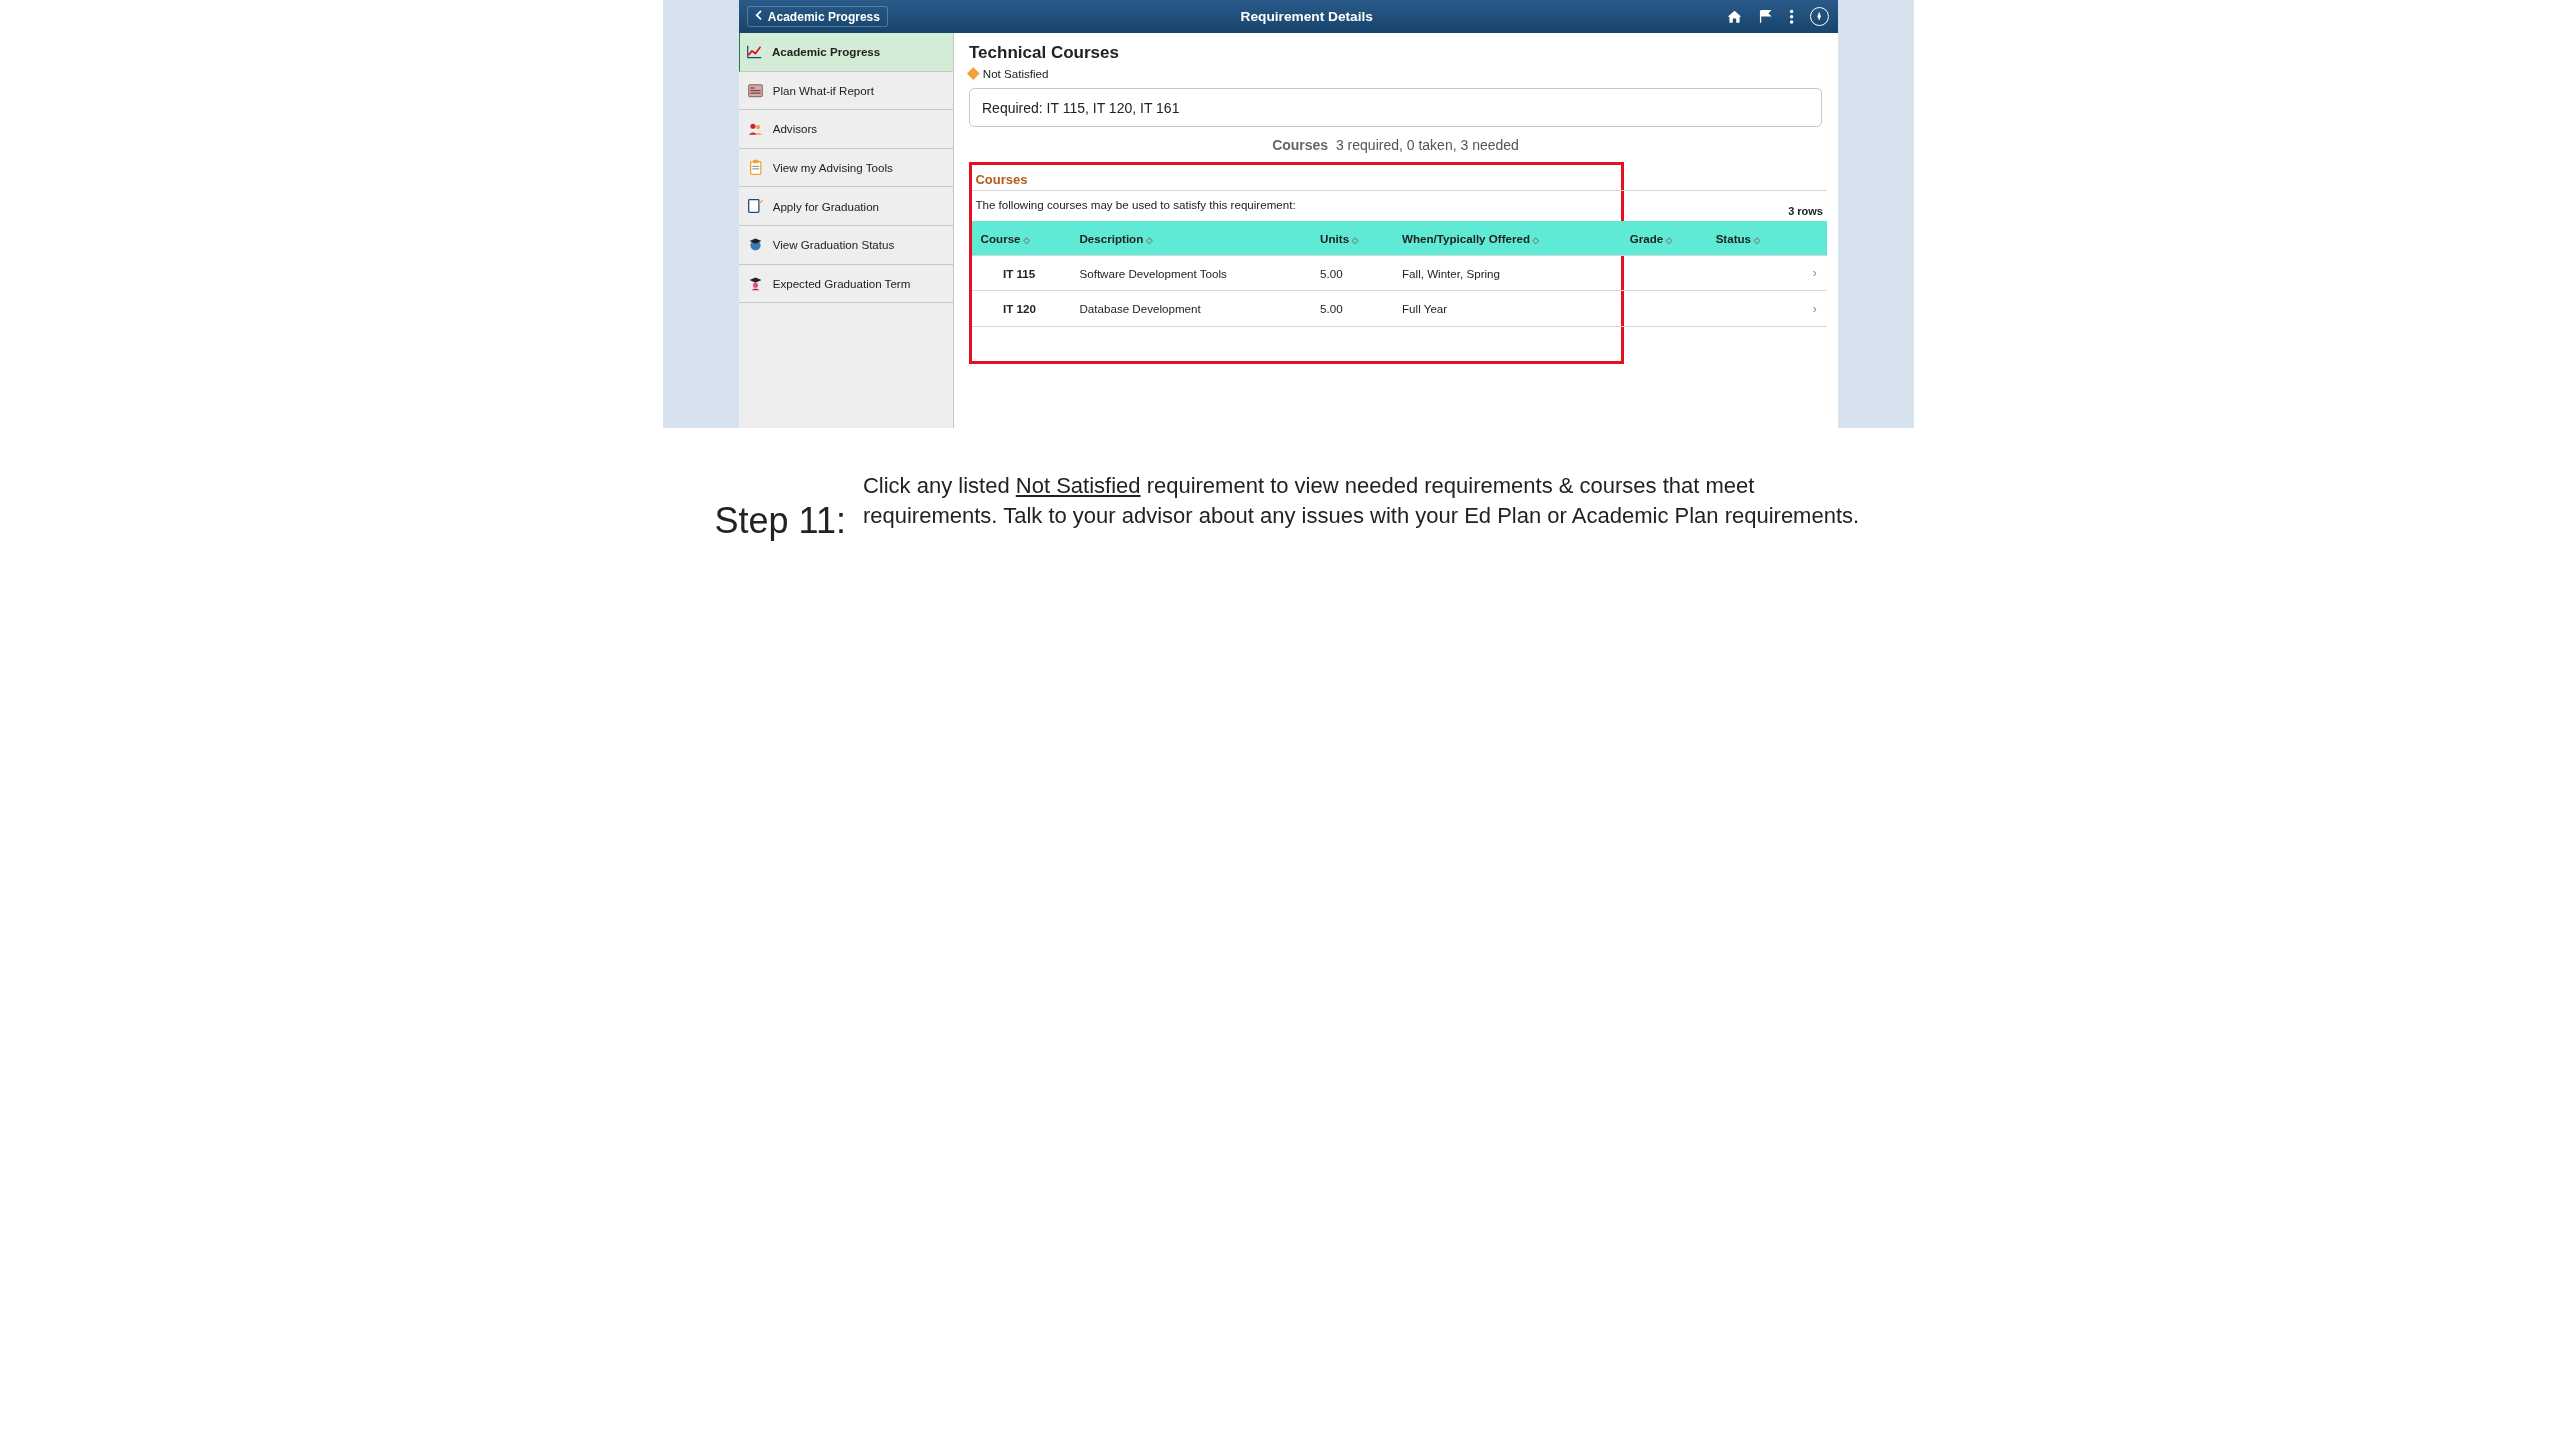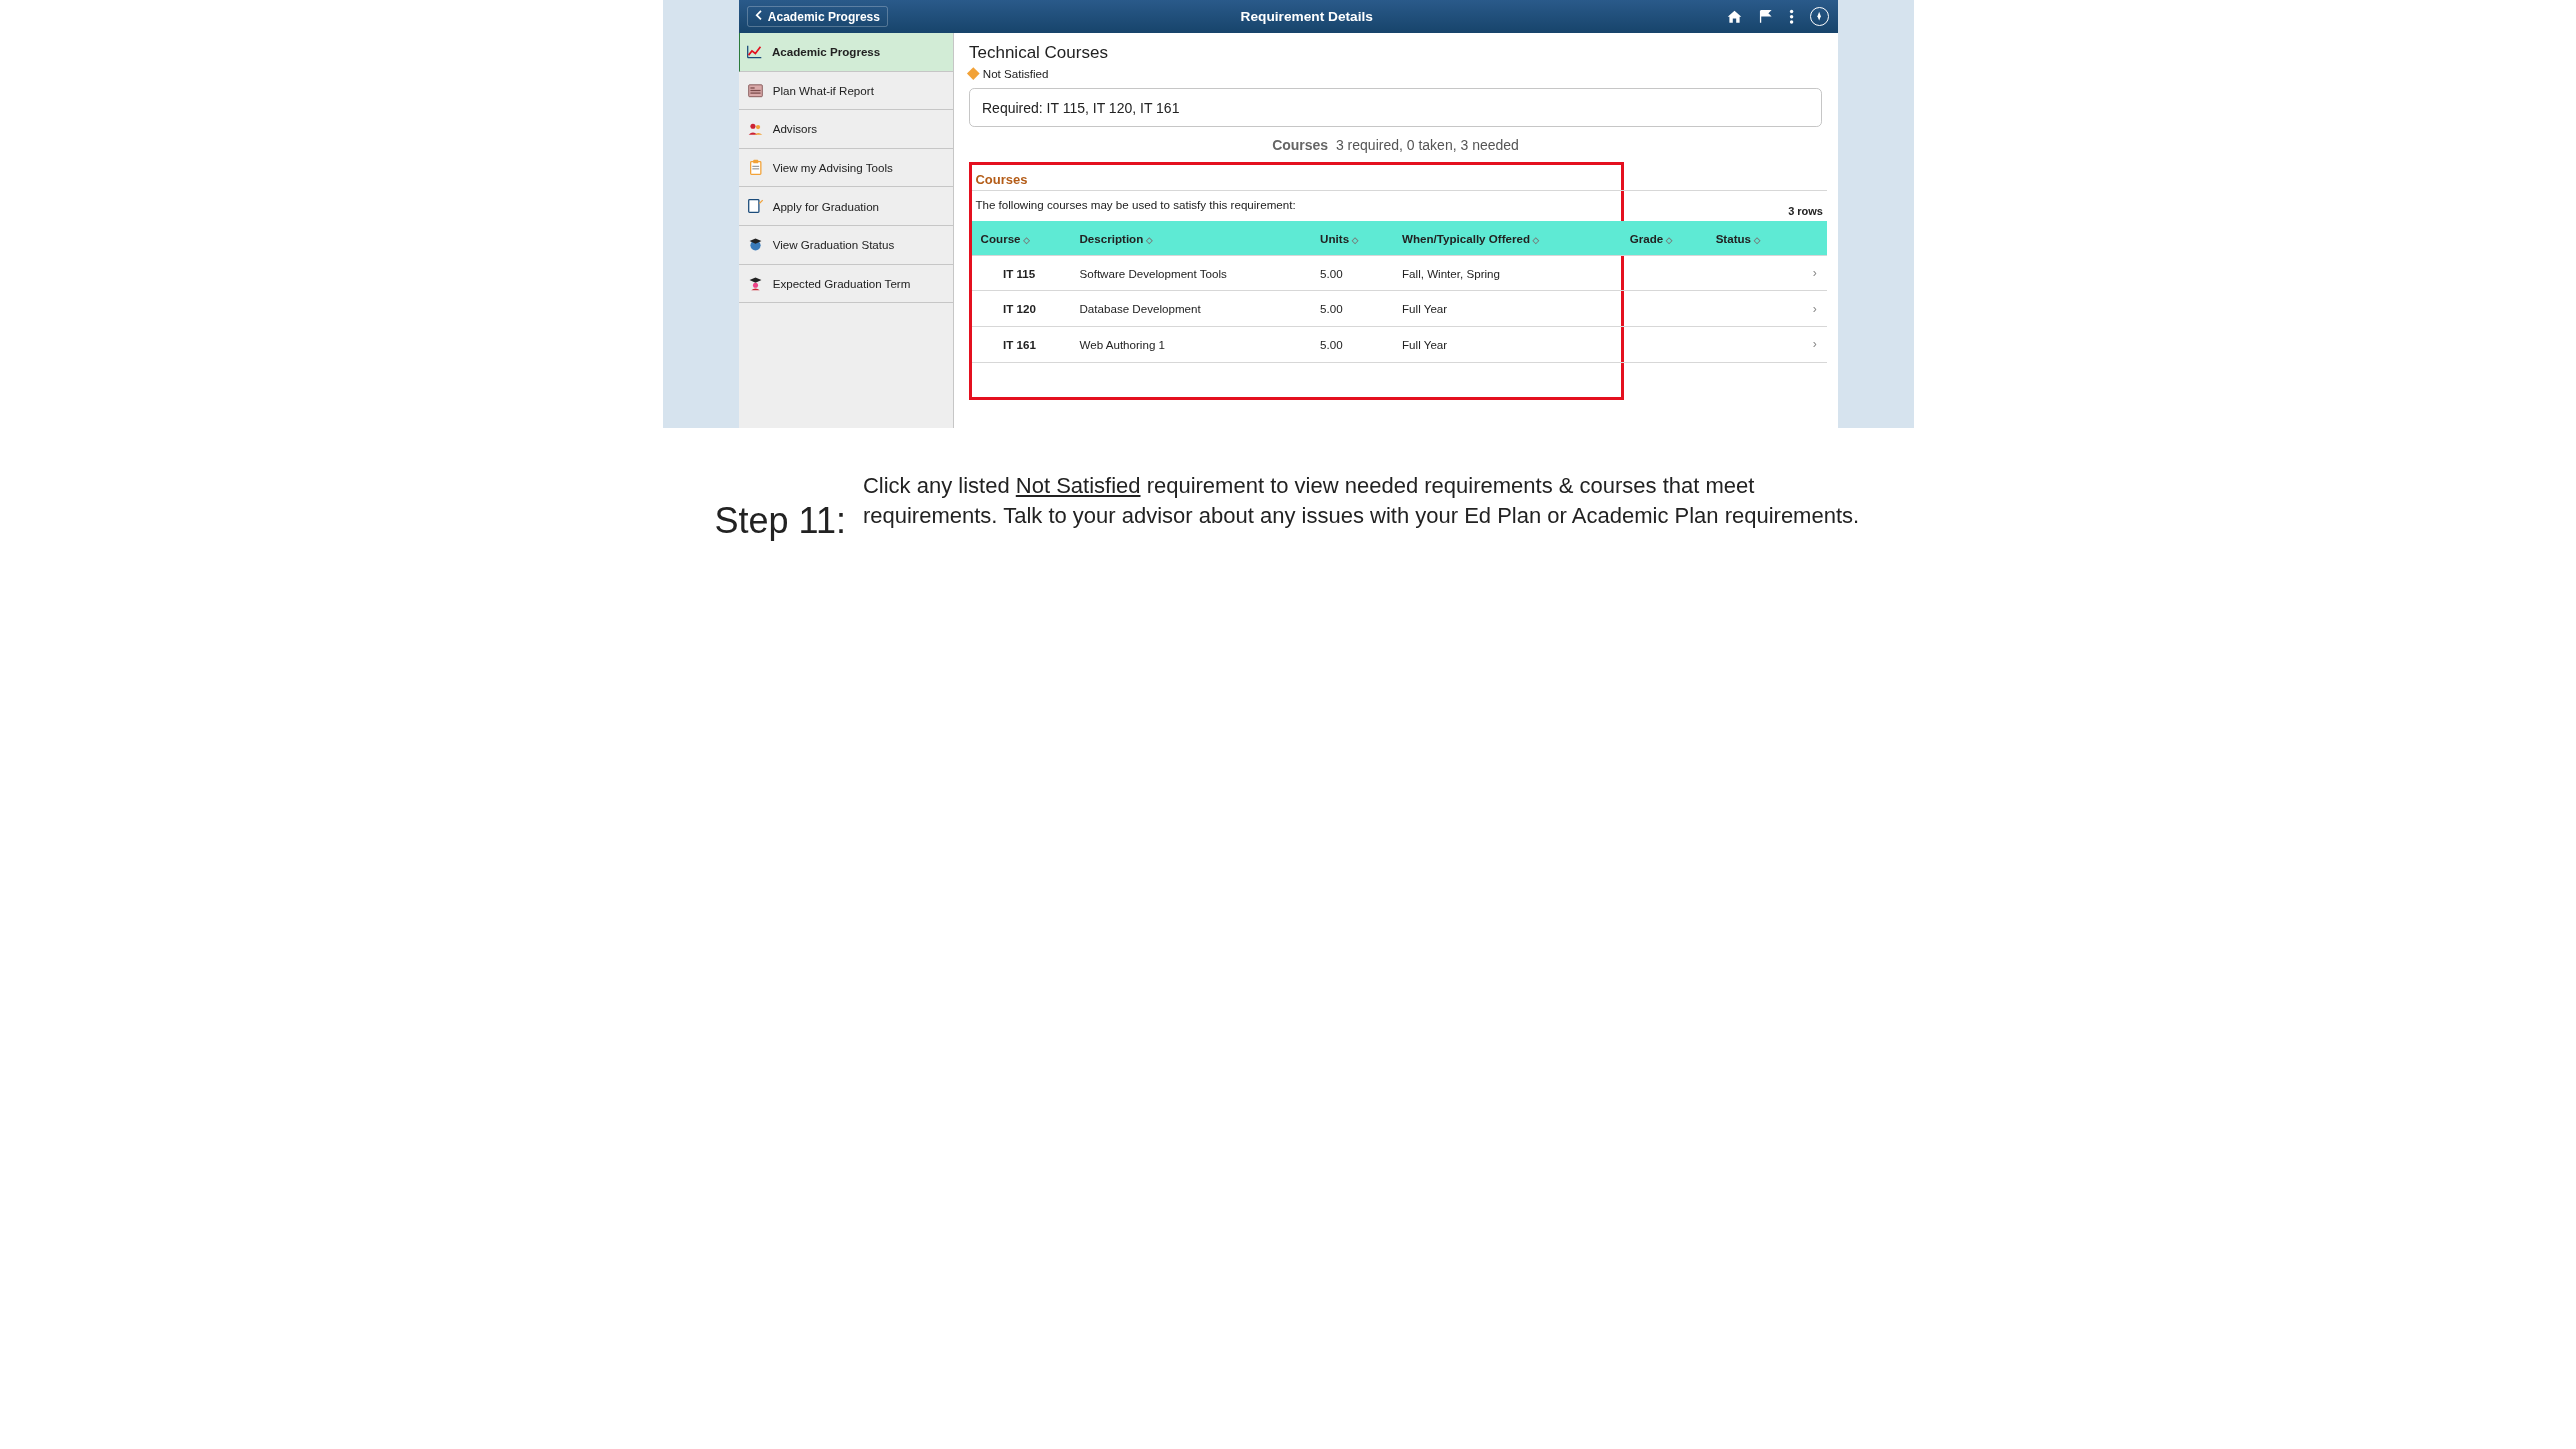--- a/index.html
+++ b/index.html
@@ -92,21 +92,21 @@
   }
   .side-icon { width: 17px; height: 17px; display:flex; align-items:center; justify-content:center; }
   
   .content {
     flex: 1;
     padding: 10.3px 15.5px 26px 15.5px;
     background: #fff;
   }
   .page-title {
     font-size: 17px;
-    font-weight: normal;
+    font-weight: bold;
     margin-bottom: 3.4px;
   }
   .status-row {
     display: flex;
     align-items: center;
     gap: 5.2px;
     margin-bottom: 8.6px;
     font-size: 11.6px;
   }
   .diamond {
@@ -378,29 +378,20 @@
                     </tr>
                     <tr>
                       <td>IT 120</td>
                       <td>Database Development</td>
                       <td>5.00</td>
                       <td>Full Year</td>
                       <td></td>
                       <td></td>
                       <td class="chev">›</td>
                     </tr>
-                    <tr>
-                      <td>IT 161</td>
-                      <td>Web Authoring 1</td>
-                      <td>5.00</td>
-                      <td>Full Year</td>
-                      <td></td>
-                      <td></td>
-                      <td class="chev">›</td>
-                    </tr>
                   </tbody>
               </table>
               <span class="rows-count">3 rows</span>
             </div>
           </div>
         </div>
       </div>
     </div>
   </div>
 

